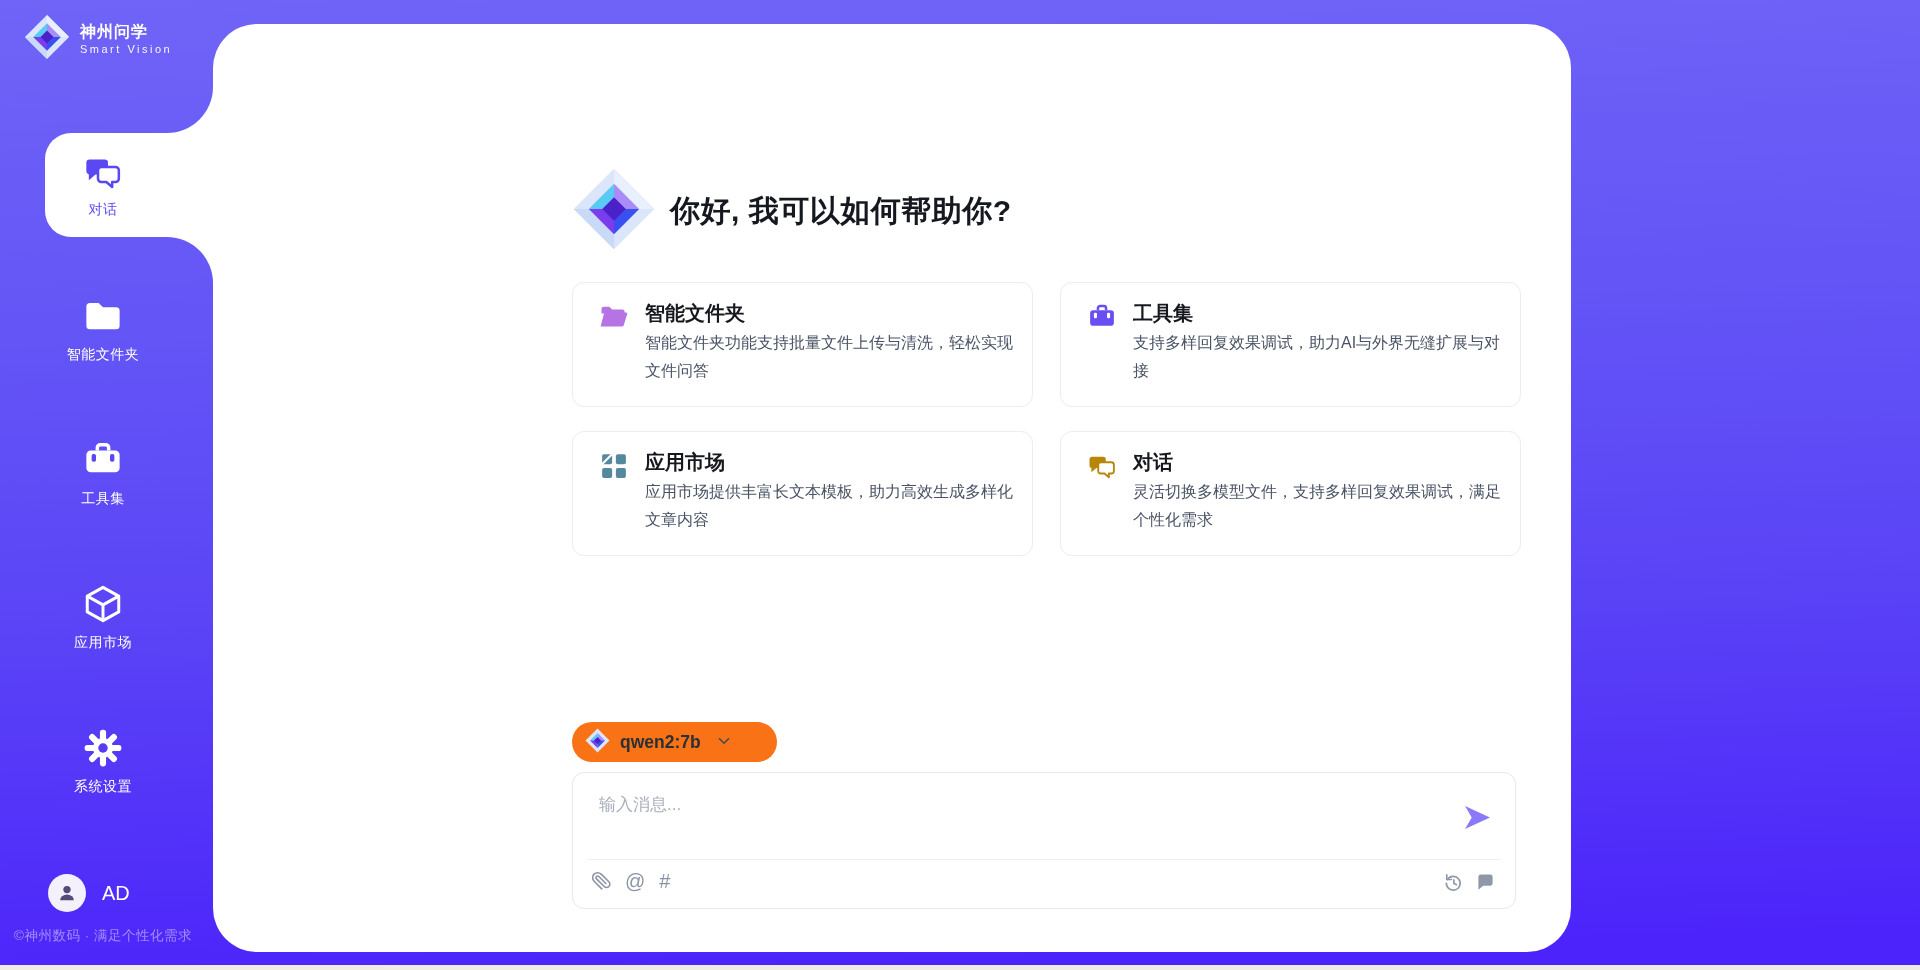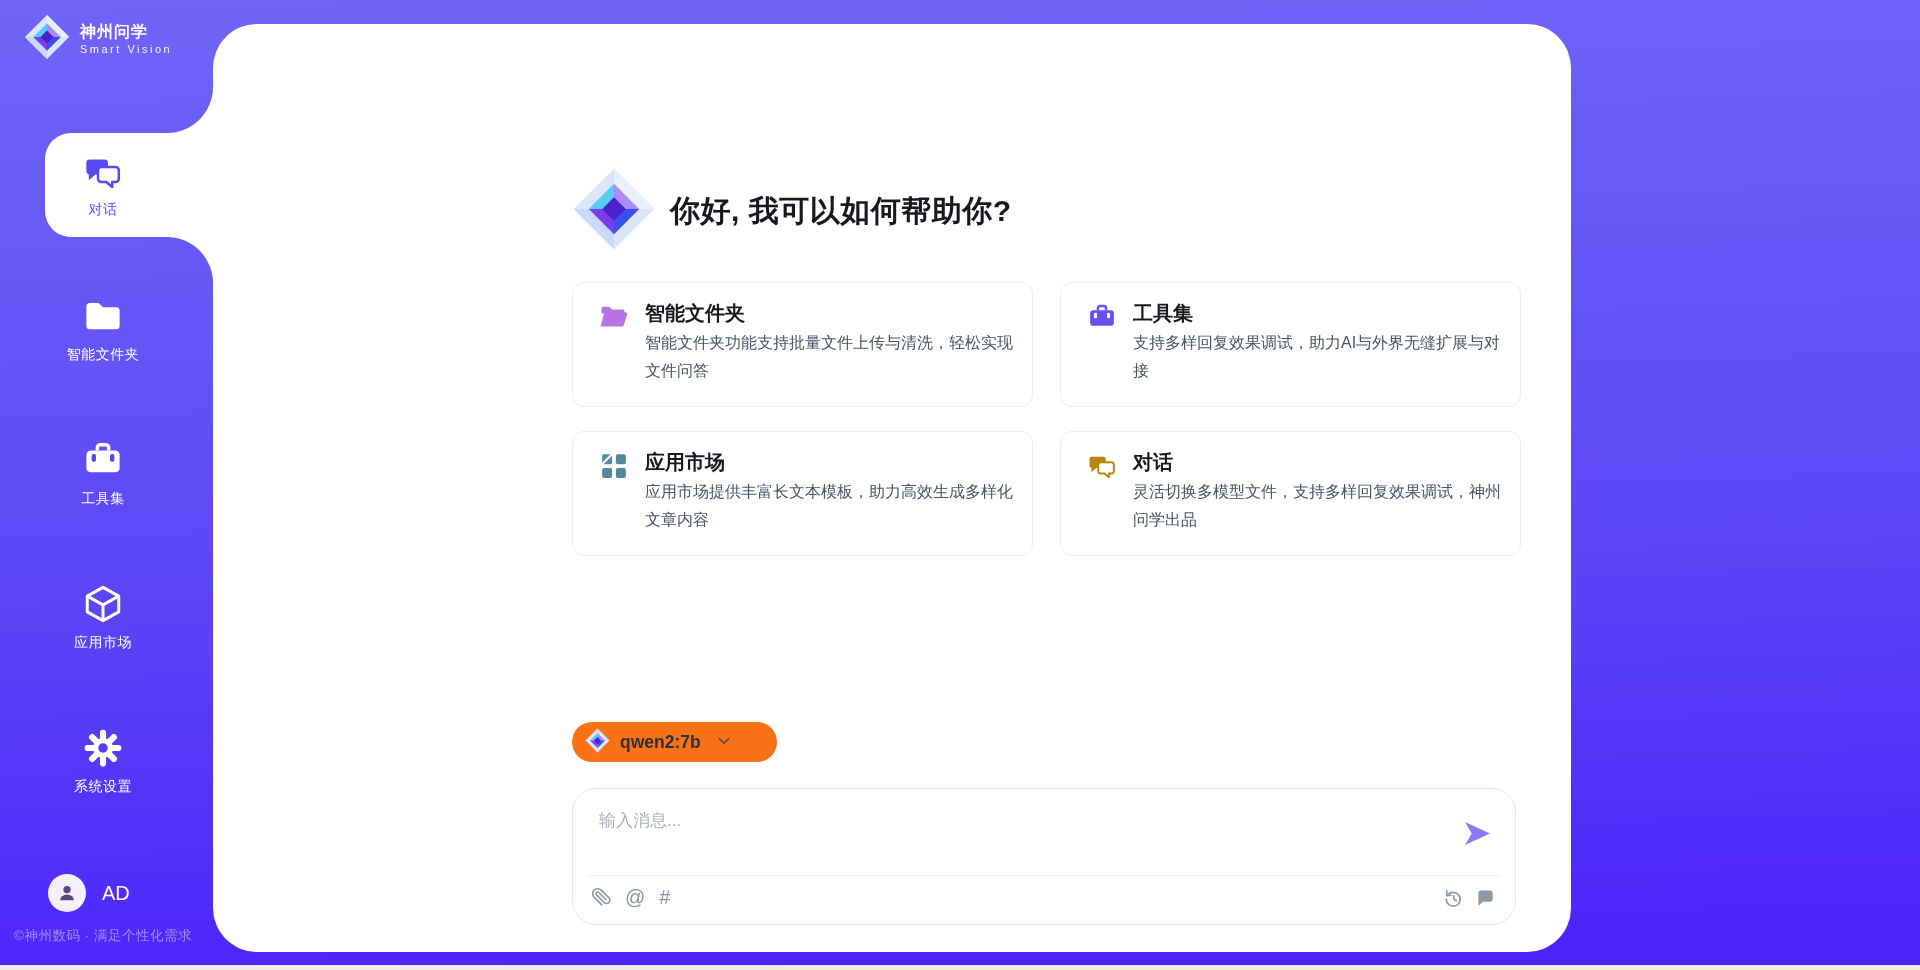--- a/index.html
+++ b/index.html
@@ -58,21 +58,21 @@
   .card.c-toolbox .cut{fill:#fff;}
   .card.c-apps .cicon{color:#54889e;}
   .card.c-chat .cicon{color:#b8860b;}
 
   .model-pill{position:absolute;left:359px;top:698px;width:205px;height:40px;background:#f97316;border-radius:20px;
     display:flex;align-items:center;gap:10px;padding-left:13px;box-sizing:border-box;cursor:pointer;}
   .model-pill .mname{font-size:17.5px;font-weight:600;color:#2a3038;}
   .model-pill .chev{color:#474d58;margin-left:4px;margin-top:2px;}
 
   .composer{position:absolute;left:359px;top:748px;width:944px;height:137px;background:#fff;
-    border:1.5px solid #e5e8ef;border-radius:24px;box-sizing:border-box;margin-top:16px;}
+    border:1.5px solid #e5e8ef;border-radius:12px;box-sizing:border-box;}
   .composer textarea{position:absolute;left:24px;top:18px;width:860px;height:58px;border:none;outline:none;resize:none;
     font-family:inherit;font-size:17px;color:#333a46;background:transparent;}
   .composer textarea::placeholder{color:#a8aebc;}
   .send-btn{position:absolute;right:24px;top:32px;cursor:pointer;line-height:0;}
   .divider{position:absolute;left:14px;right:14px;top:86px;height:1px;background:#edeff4;}
   .tools-left{position:absolute;left:18px;top:98px;display:flex;align-items:center;gap:14px;color:#8b94a6;}
   .tools-right{position:absolute;right:20px;top:99px;display:flex;align-items:center;gap:13px;color:#8f98a8;}
   .tool{cursor:pointer;line-height:0;}
   .tool.txt{font-size:20px;line-height:20px;font-weight:500;}
 </style>
@@ -238,21 +238,21 @@
       </div>
 
       <div class="card c-chat">
         <span class="cicon">
           <svg width="30" height="30" viewBox="0 0 48 48">
             <path d="M8 9 h18 a4 4 0 0 1 4 4 v10 a4 4 0 0 1 -4 4 H15 l-8 7 v-7 a4 4 0 0 1 -3 -4 V13 a4 4 0 0 1 4 -4 z" fill="currentColor"></path>
             <path d="M22 18 h17 a4 4 0 0 1 4 4 v10 a4 4 0 0 1 -4 4 h-4 v6 l-7 -6 h-6 a4 4 0 0 1 -4 -4 V22 a4 4 0 0 1 4 -4 z" fill="#fff" stroke="currentColor" stroke-width="3" stroke-linejoin="round"></path>
           </svg>
         </span>
         <h3>对话</h3>
-        <p>灵活切换多模型文件，支持多样回复效果调试，神州问学出品</p>
+        <p>灵活切换多模型文件，支持多样回复效果调试，满足个性化需求</p>
       </div>
 
     </div>
 
     <div class="model-pill">
       <span>
         <svg width="25" height="25" viewBox="0 0 100 100">
           <polygon points="50,2 98,50 50,98 2,50" fill="#dbe6fa"></polygon>
           <polygon points="50,20 50,50 20,50" fill="#58cbf4"></polygon>
           <polygon points="50,20 80,50 50,50" fill="#a98cf8"></polygon>

